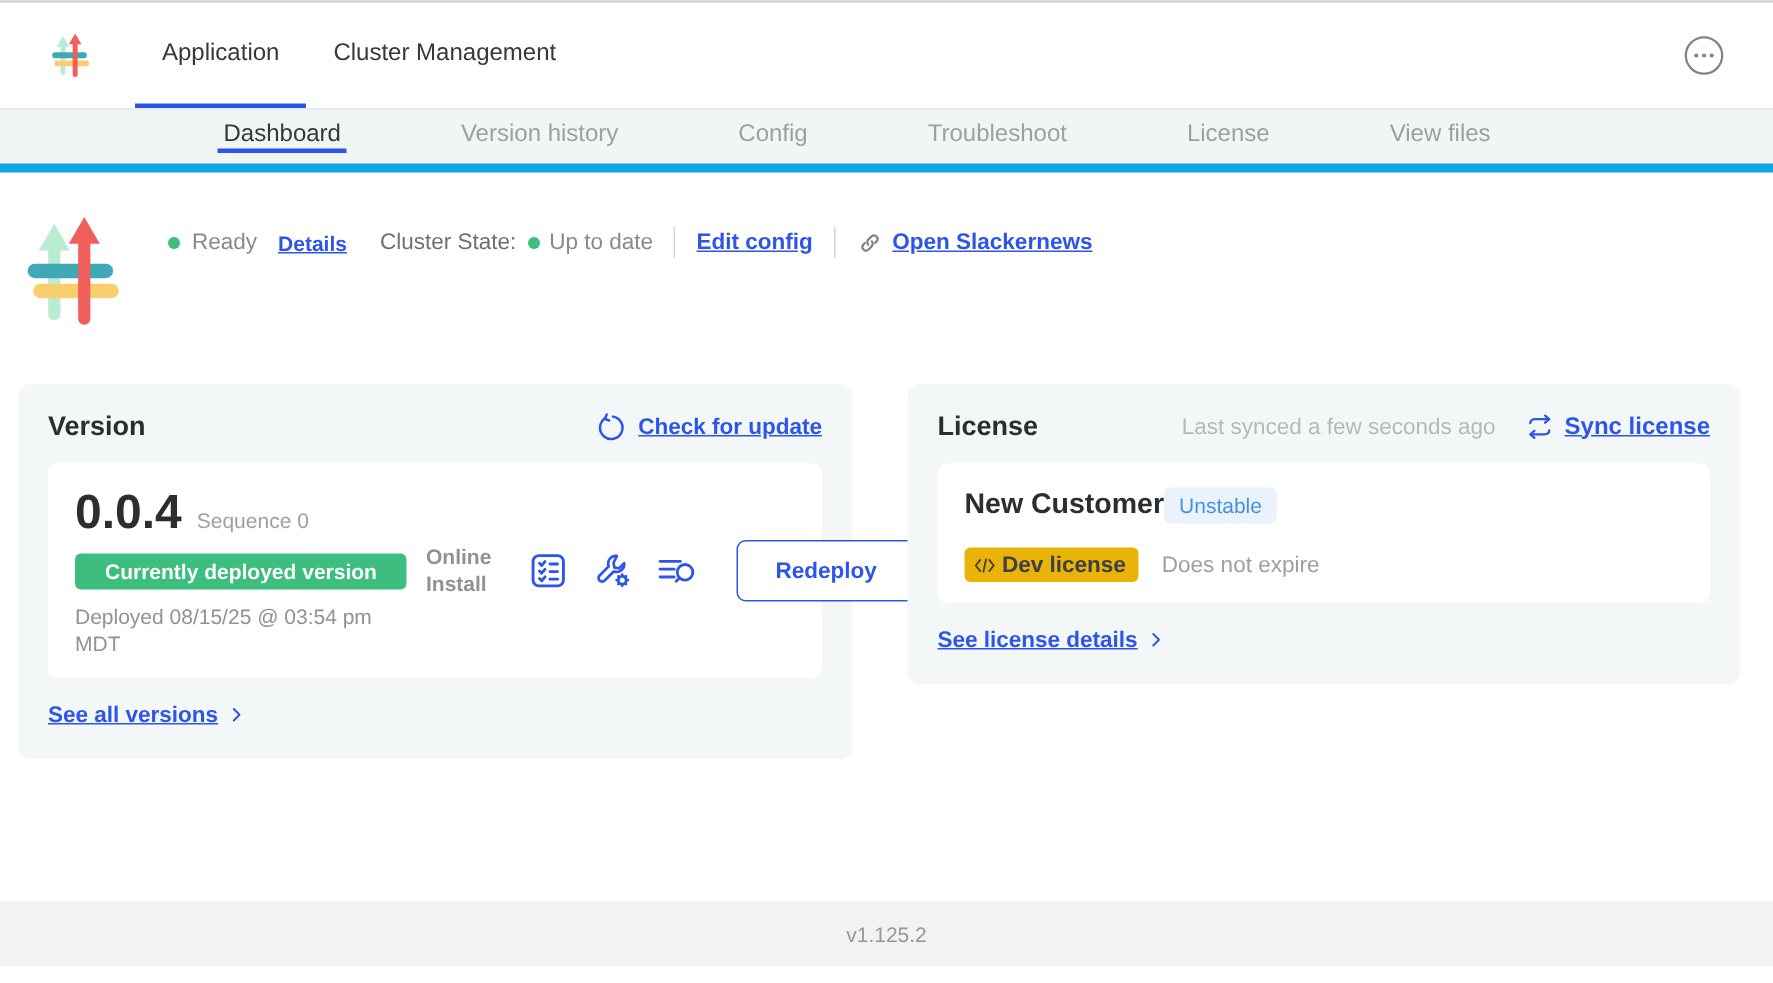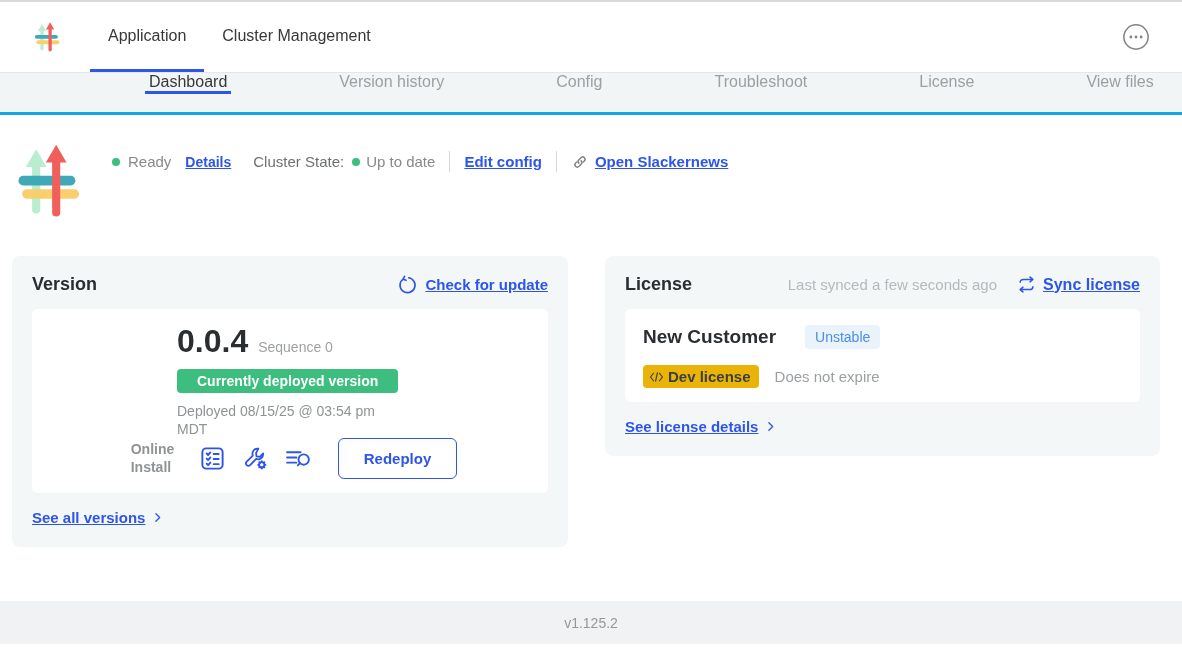--- a/index.html
+++ b/index.html
@@ -12,22 +12,22 @@
   .header { height:70px; display:flex; align-items:stretch; background:#fff; padding-left:33px; }
   .logo-sm { align-self:center; width:30px; height:40px; }
   .header-tabs { display:flex; margin-left:27px; }
   .htab { display:flex; align-items:center; padding:0 18px; font-size:16px; color:#36383a;
           cursor:pointer; border-bottom:3px solid transparent; }
   .htab.active { border-bottom-color:#2d55e9; font-weight:400; }
   .header-right { margin-left:auto; display:flex; align-items:center; padding-right:32px; }
   .ellipsis-btn { width:28px; height:28px; cursor:pointer; }
 
   
-  .subnav { height:43px; background:#f2f5f6; border-top:1px solid #e4e7e9; border-bottom:3px solid #0ea5e9;
-            display:flex; align-items:flex-start; padding-left:145px; gap:104px; }
+  .subnav { height:43px; background:#f2f5f6; border-top:1px solid #e4e7e9; border-bottom:6px solid #0ea5e9;
+            display:flex; align-items:center; padding-left:145px; gap:72px; }
   .snav-item { display:flex; align-items:center; padding:0 4px; font-size:16px; color:#9da0a2;
                cursor:pointer; border-bottom:3px solid transparent; }
   .snav-item.active { color:#36383a; border-bottom-color:#2d55e9; }
 
   
   .app-head { display:flex; padding:27px 0 0 14px; gap:24px; }
   .logo-lg { width:74px; height:78px; flex:none; }
   .app-title { font-size:35px; font-weight:800; color:#22262a; letter-spacing:-0.5px; margin-top:6px; }
   .status-row { display:flex; align-items:center; margin-top:9px; font-size:15px; }
   .dot { width:8px; height:8px; border-radius:50%; background:#3dbe7e; flex:none; }
@@ -45,39 +45,39 @@
   .card.version { width:556px; flex:none; }
   .card.license { width:555px; flex:none; }
   .card-head { display:flex; align-items:center; margin-bottom:14px; }
   .card-title { font-size:18px; font-weight:700; color:#2b2e31; }
   .head-right { margin-left:auto; display:flex; align-items:center; gap:8px; font-size:15px; }
   .icon-btn { display:inline-flex; align-items:center; cursor:pointer; }
   .last-synced { color:#b5b9bb; font-size:15px; margin-left:auto; margin-right:20px; }
   .sync-group { display:flex; align-items:center; gap:7px; }
 
   .inner { background:#fff; border-radius:6px; }
-  .inner.version-inner { padding:14px 16px 14px 18px; display:flex; align-items:center;flex-direction:column; }
+  .inner.version-inner { padding:14px 16px 14px 18px; display:flex; align-items:center; }
   .v-left { width:228px; flex:none; }
   .v-num-row { display:flex; align-items:baseline; gap:10px; margin-bottom:9px; }
   .v-num { font-size:32px; font-weight:800; color:#2b2e31; }
   .v-seq { font-size:14px; color:#9ea1a3; }
   .badge-green { display:inline-block; background:#3dbe7e; color:#fff; font-size:14px; font-weight:600;
                  padding:4px 20px; border-radius:4px; margin-bottom:9px; }
   .deployed { font-size:14px; color:#8f9395; line-height:1.3; width:225px; }
   .v-right { display:flex; align-items:center; gap:16px; margin-left:6px; }
   .install-type { width:52px; font-size:14px; font-weight:700; color:#8f9395; line-height:1.25; flex:none; }
   .v-icon { width:27px; height:27px; cursor:pointer; }
   .redeploy-btn { margin-left:10px; background:#fff; border:1.5px solid #2d55e9; color:#2d55e9;
                   font-size:15px; font-weight:700; padding:11px 25px; border-radius:6px; cursor:pointer;
                   font-family:inherit; }
   .see-link { margin-top:16px; display:inline-flex; align-items:center; gap:6px; font-size:15px; }
   .chev { width:13px; height:13px; }
 
   .inner.license-inner { padding:16px 18px 14px; }
-  .cust-row { display:flex; align-items:center; gap:29px; margin-bottom:16px; }
+  .cust-row { display:flex; align-items:center; gap:0; margin-bottom:16px; }
   .cust-name { font-size:19px; font-weight:700; color:#2b2e31; }
   .badge-channel { background:#eaf2fc; color:#4a90e2; font-size:14px; padding:4px 10px; border-radius:4px; }
   .lic-row { display:flex; align-items:center; gap:16px; }
   .badge-dev { display:inline-flex; align-items:center; gap:4px; background:#eab308; color:#3c4043;
                font-size:15px; font-weight:700; padding:3px 8px 3px 6px; border-radius:4px; }
   .expiry { font-size:15px; color:#9ca0a2; }
 
   
   .footer { position:absolute; left:0; right:0; bottom:11px; height:43px; background:#f0f2f3;
             display:flex; align-items:center; justify-content:center; font-size:14px; color:#95989a; }

